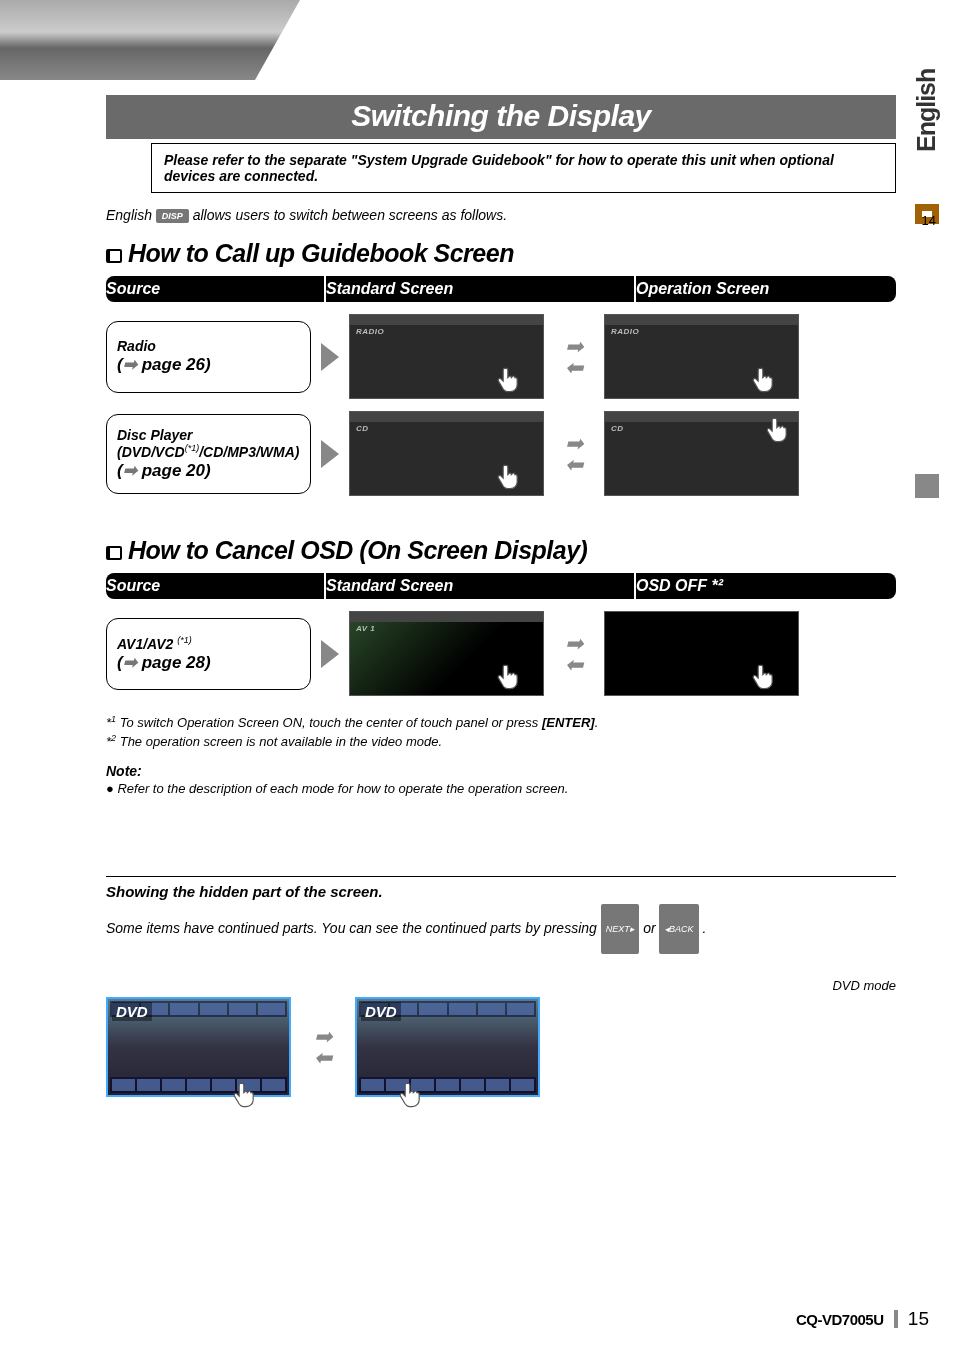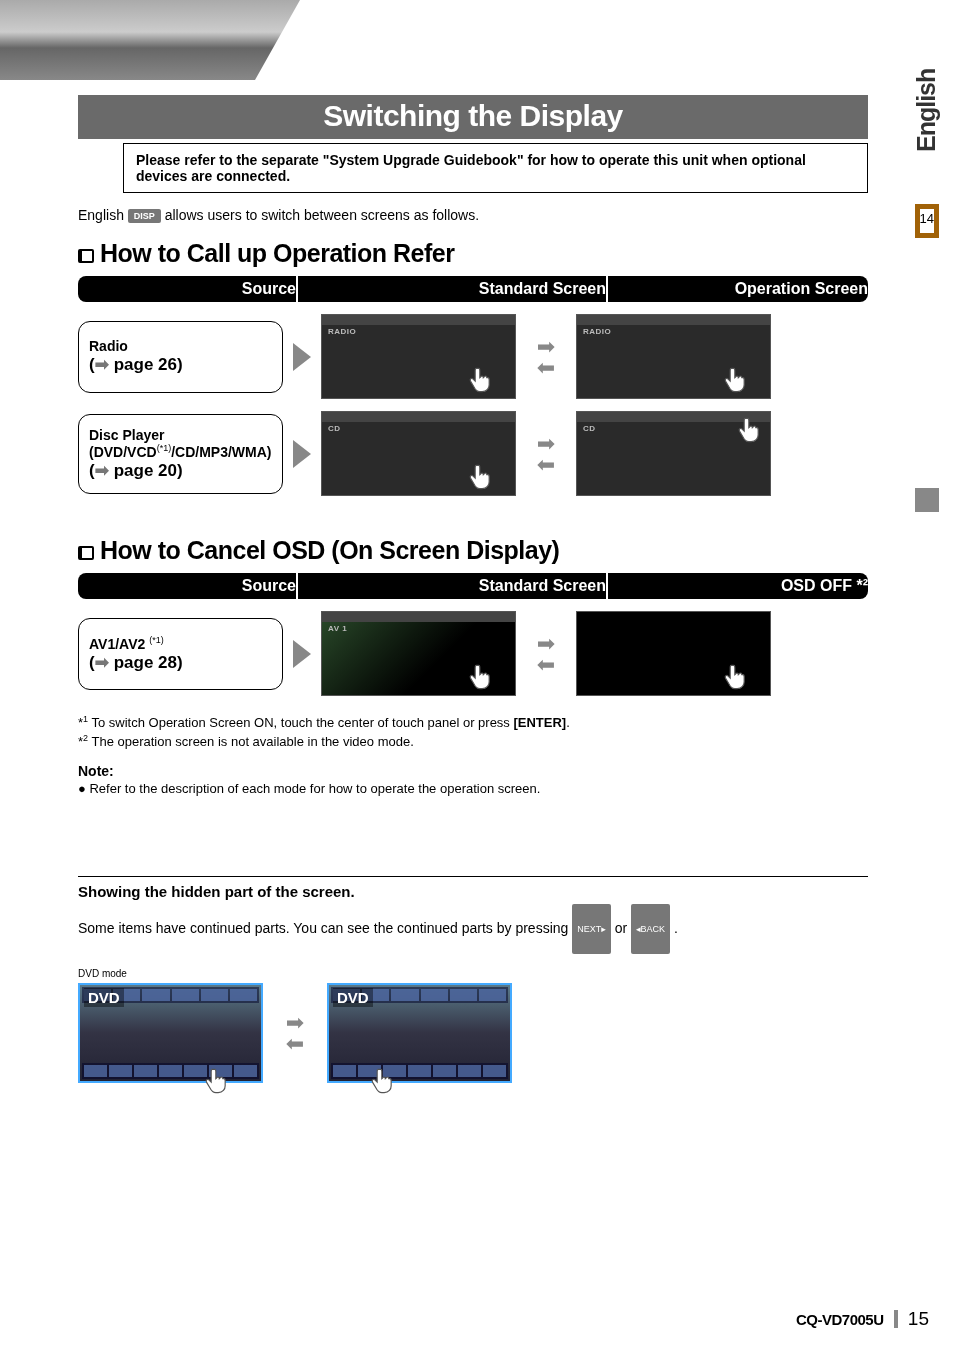--- a/index.html
+++ b/index.html
@@ -30,36 +30,37 @@
     font-weight: 800;
     transform: rotate(-90deg);
     transform-origin: center;
     white-space: nowrap;
     color: #333;
     margin-top: 40px;
     margin-bottom: 40px;
     letter-spacing: -1px;
   }
   .side-pagebox {
-    border: 5px solid #a16207;
-    width: 24px; height: 34px;
+    border: 7px solid #a16207;
+    width: 24px; height: 20px;
     line-height: 20px;
     font-size: 13px;
     margin: 55px auto 0;
   }
   .side-mark {
     width: 24px; height: 24px;
     background: #888;
     margin: 250px auto 0;
   }
   .content {
     position: absolute;
-    left: 78px;
+    left: 106px;
     top: 95px;
     width: 790px;
+    font-style: italic;
   }
   .title-band {
     background: #6a6a6a;
     color: #fff;
     font-size: 30px;
     font-weight: 800;
     text-align: center;
     padding: 4px 0 6px;
     letter-spacing: -0.5px;
   }
@@ -101,21 +102,21 @@
     vertical-align: -1px;
   }
   .row-cols {
     display: flex;
     gap: 0;
     margin-top: 8px;
   }
   .col-hdr {
     background: #000;
     color: #fff;
-    text-align: right;
+    text-align: left;
     font-weight: 700;
     font-size: 16px;
     padding: 4px 0;
   }
   .hdr1 { width: 220px; border-right: 2px solid #fff; border-radius: 8px 0 0 8px; }
   .hdr2 { flex: 1; border-right: 2px solid #fff; }
   .hdr3 { width: 260px; border-radius: 0 8px 8px 0; }
   .data-row {
     display: flex;
     align-items: center;
@@ -202,21 +203,21 @@
   .hidden-body { font-size: 14px; margin-top: 4px; }
   .sm-chip {
     display: inline-block;
     background: #777;
     color: #fff;
     font-size: 9px;
     padding: 20px 5px;
     border-radius: 2px;
     vertical-align: middle;
   }
-  .dvd-label { margin-top: 14px; font-size: 10px; }
+  .dvd-label { margin-top: 24px; font-size: 13px; text-align: right; }
   .dvd-row {
     display: flex; align-items: center; gap: 12px;
     margin-top: 4px;
   }
   .dvd-thumb {
     width: 185px; height: 100px;
     background: linear-gradient(to bottom,#5a7a8a 0%,#334 50%,#223 100%);
     border: 2px solid #4af;
     position: relative;
   }
@@ -269,21 +270,21 @@
 
   <div class="note-box">Please refer to the separate "System Upgrade Guidebook" for how to operate this unit when optional devices are connected.</div>
 
   <p class="intro-line">
     <span>English </span>
     <span class="disp-chip">DISP</span>
     <span> allows users to switch between screens as follows.</span>
   </p>
 
   <h2 class="section-head">
-    <span class="tab-bullet"></span><span>How to Call up Operation Refer</span>
+    <span class="tab-bullet"></span><span>How to Call up Guidebook Screen</span>
   </h2>
 
   <div class="row-cols">
     <div class="col-hdr hdr1">Source</div>
     <div class="col-hdr hdr2">Standard Screen</div>
     <div class="col-hdr hdr3">Operation Screen</div>
   </div>
 
   <div class="data-row">
     <div class="source-box">

